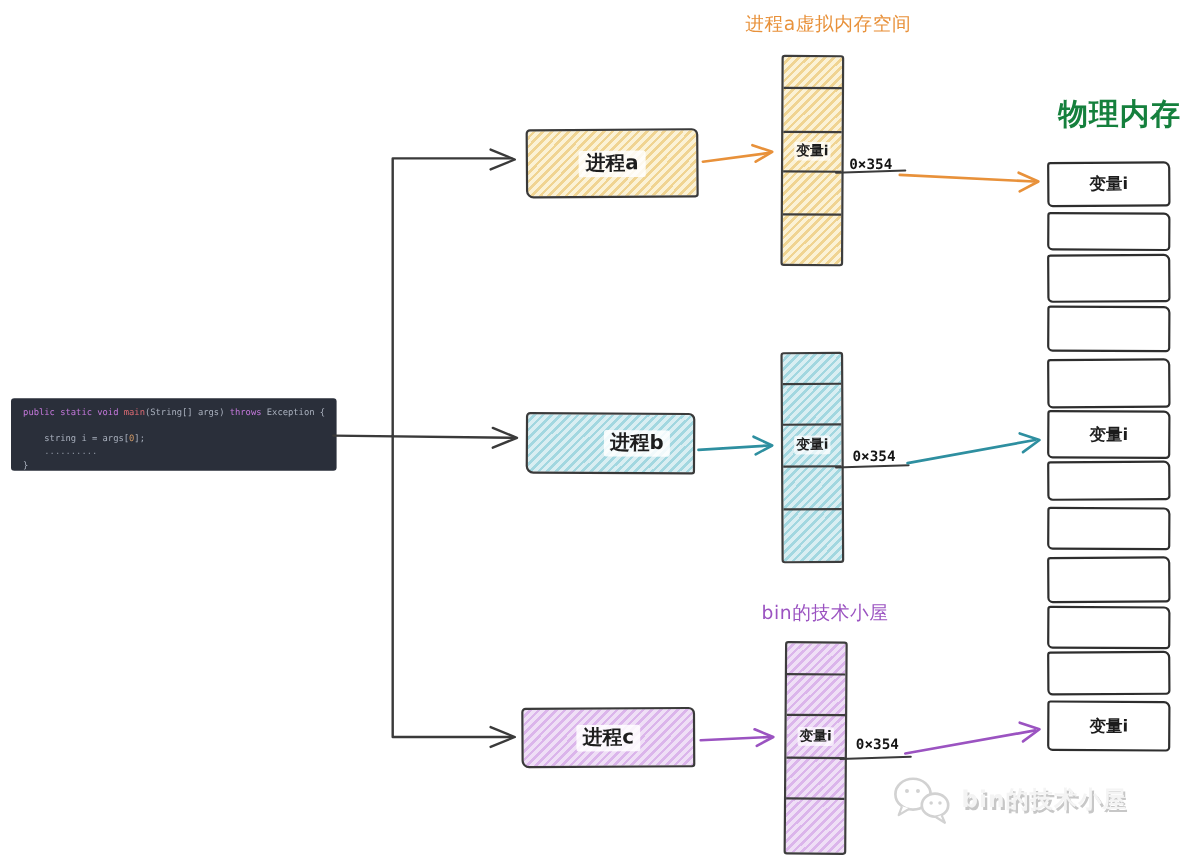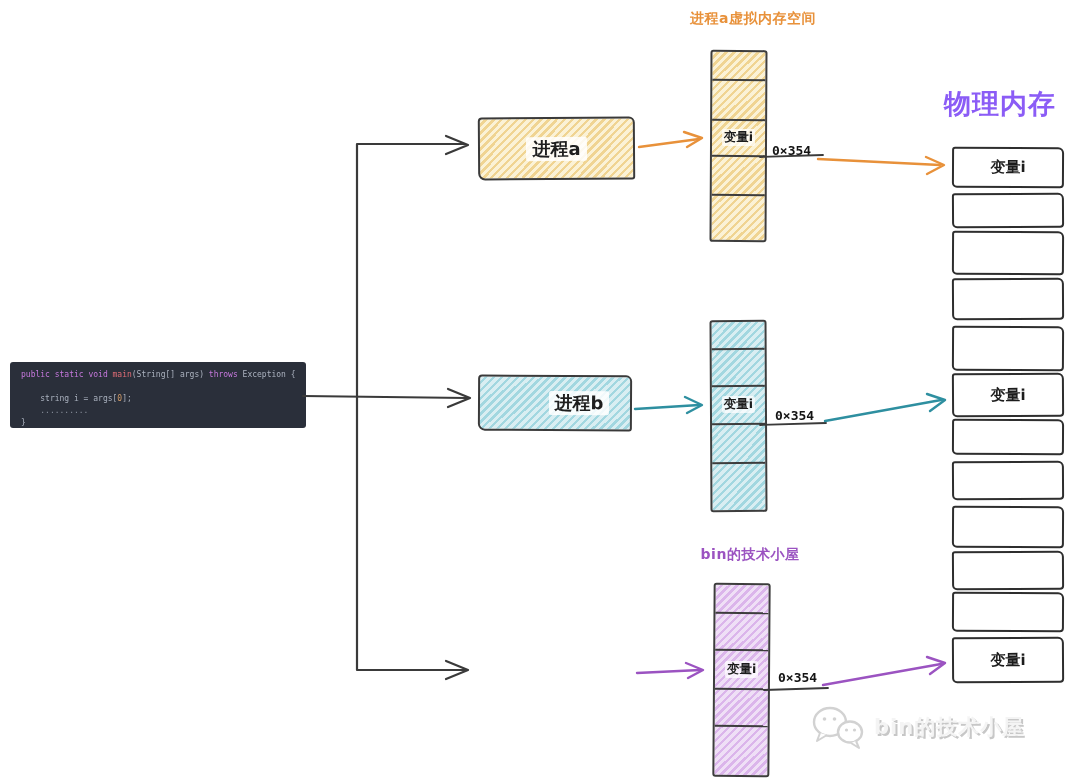--- a/index.html
+++ b/index.html
@@ -17,26 +17,26 @@
   .hatch-o{background:repeating-linear-gradient(135deg,var(--orange-fill-base) 0px,var(--orange-fill-base) 3.2px,var(--orange-fill-stripe) 3.2px,var(--orange-fill-stripe) 5.6px);}
   .hatch-t{background:repeating-linear-gradient(135deg,var(--teal-fill-base) 0px,var(--teal-fill-base) 3.2px,var(--teal-fill-stripe) 3.2px,var(--teal-fill-stripe) 5.6px);}
   .hatch-p{background:repeating-linear-gradient(135deg,var(--purple-fill-base) 0px,var(--purple-fill-base) 3.2px,var(--purple-fill-stripe) 3.2px,var(--purple-fill-stripe) 5.6px);}
   .box-a{left:478px;top:117px;width:157px;height:63px;transform:rotate(-.4deg);}
   .box-b{left:478px;top:375px;width:154px;height:56px;transform:rotate(.3deg);padding-left:48px;}
   .box-c{left:474px;top:643px;width:158px;height:55px;transform:rotate(-.3deg);}
   .hbox .lbl{font-size:18px;font-weight:bold;color:#1e1e1e;background:rgba(255,255,255,.85);
     padding:0 6px;border-radius:2px;line-height:24px;}
 
   
-  .space-title{position:absolute;width:200px;text-align:center;font-size:14px;font-weight:bold;letter-spacing:.5px;}
+  .space-title{position:absolute;width:200px;text-align:center;font-size:17px;font-weight:normal;letter-spacing:.5px;}
   .title-a{left:653px;top:10px;color:var(--orange);}
   .title-b{left:650px;top:280px;color:var(--teal);}
   .title-c{left:650px;top:546px;color:var(--purple);}
-  .phys-title{position:absolute;left:944px;top:86px;width:130px;text-align:left;
-    font-size:27px;font-weight:bold;color:#8b5cf6;letter-spacing:1px;}
+  .phys-title{position:absolute;left:944px;top:86px;width:130px;text-align:right;
+    font-size:27px;font-weight:bold;color:#15803d;letter-spacing:1px;}
 
   
   .vcol{position:absolute;border:2.5px solid #3d3d3d;border-radius:3px;box-sizing:border-box;
     display:flex;flex-direction:column;}
   .col-a{left:710px;top:50px;width:57px;height:192px;transform:rotate(.3deg);}
   .col-b{left:710px;top:320px;width:57px;height:192px;transform:rotate(-.3deg);}
   .col-c{left:713px;top:583px;width:57px;height:194px;transform:rotate(.4deg);}
   .vcol .cell{border-bottom:2px solid #3d3d3d;box-sizing:border-box;
     display:flex;align-items:center;justify-content:center;}
   .vcol .cell:last-child{border-bottom:none;}
@@ -74,20 +74,23 @@
 
 <div id="canvas">
 
   <div class="code-block" id="code-block"><div class="code-line"><span style="color: rgb(198, 120, 221);">public static void </span><span style="color: rgb(224, 108, 117);">main</span><span style="color: rgb(171, 178, 191);">(String[] args) </span><span style="color: rgb(198, 120, 221);">throws</span><span style="color: rgb(171, 178, 191);"> Exception {</span></div><div class="code-line">&nbsp;</div><div class="code-line"><span style="color: rgb(171, 178, 191);">    string i = args[</span><span style="color: rgb(209, 154, 102);">0</span><span style="color: rgb(171, 178, 191);">];</span></div><div class="code-line"><span style="color: rgb(138, 145, 157);">    ..........</span></div><div class="code-line"><span style="color: rgb(171, 178, 191);">}</span></div></div>
 
   <div class="hbox hatch-o box-a">
     <span class="lbl">进程a</span>
   </div>
   <div class="hbox hatch-t box-b">
     <span class="lbl">进程b</span>
+  </div>
+  <div class="hbox hatch-p box-c">
+    <span class="lbl">进程c</span>
   </div>
 
   <div class="space-title title-a">进程a虚拟内存空间</div>
   <div class="space-title title-c">bin的技术小屋</div>
 
   <div class="vcol hatch-o col-a">
     <div class="cell" style="height:30px"></div>
     <div class="cell" style="height:40px"></div>
     <div class="cell" style="height:37px">
       <span class="var-lbl">变量i</span>

